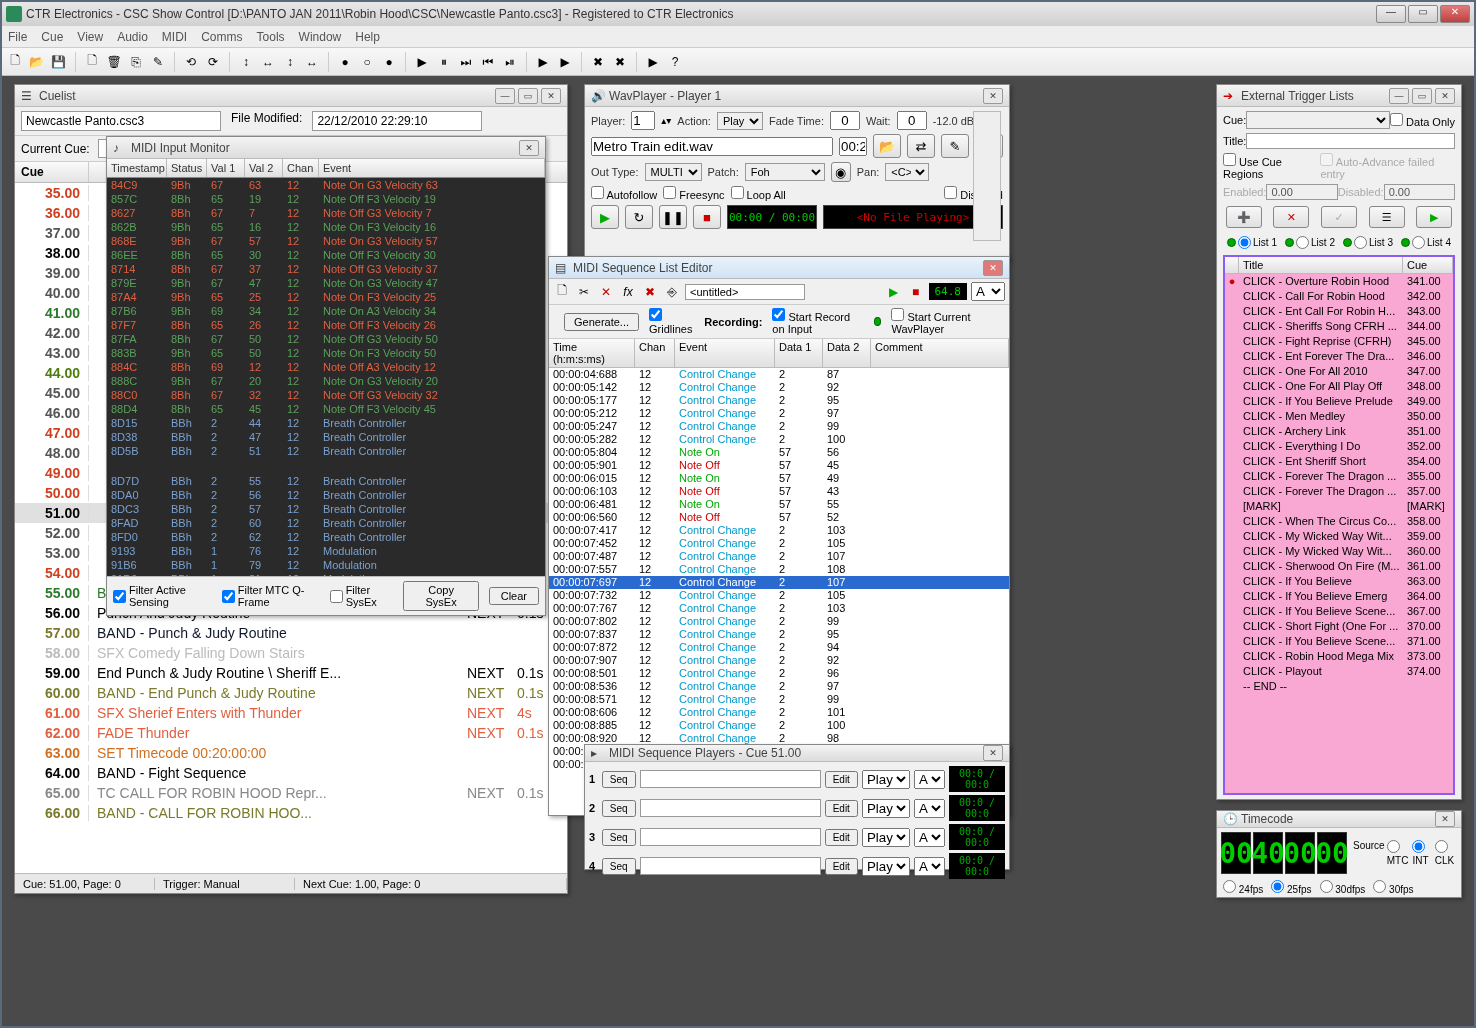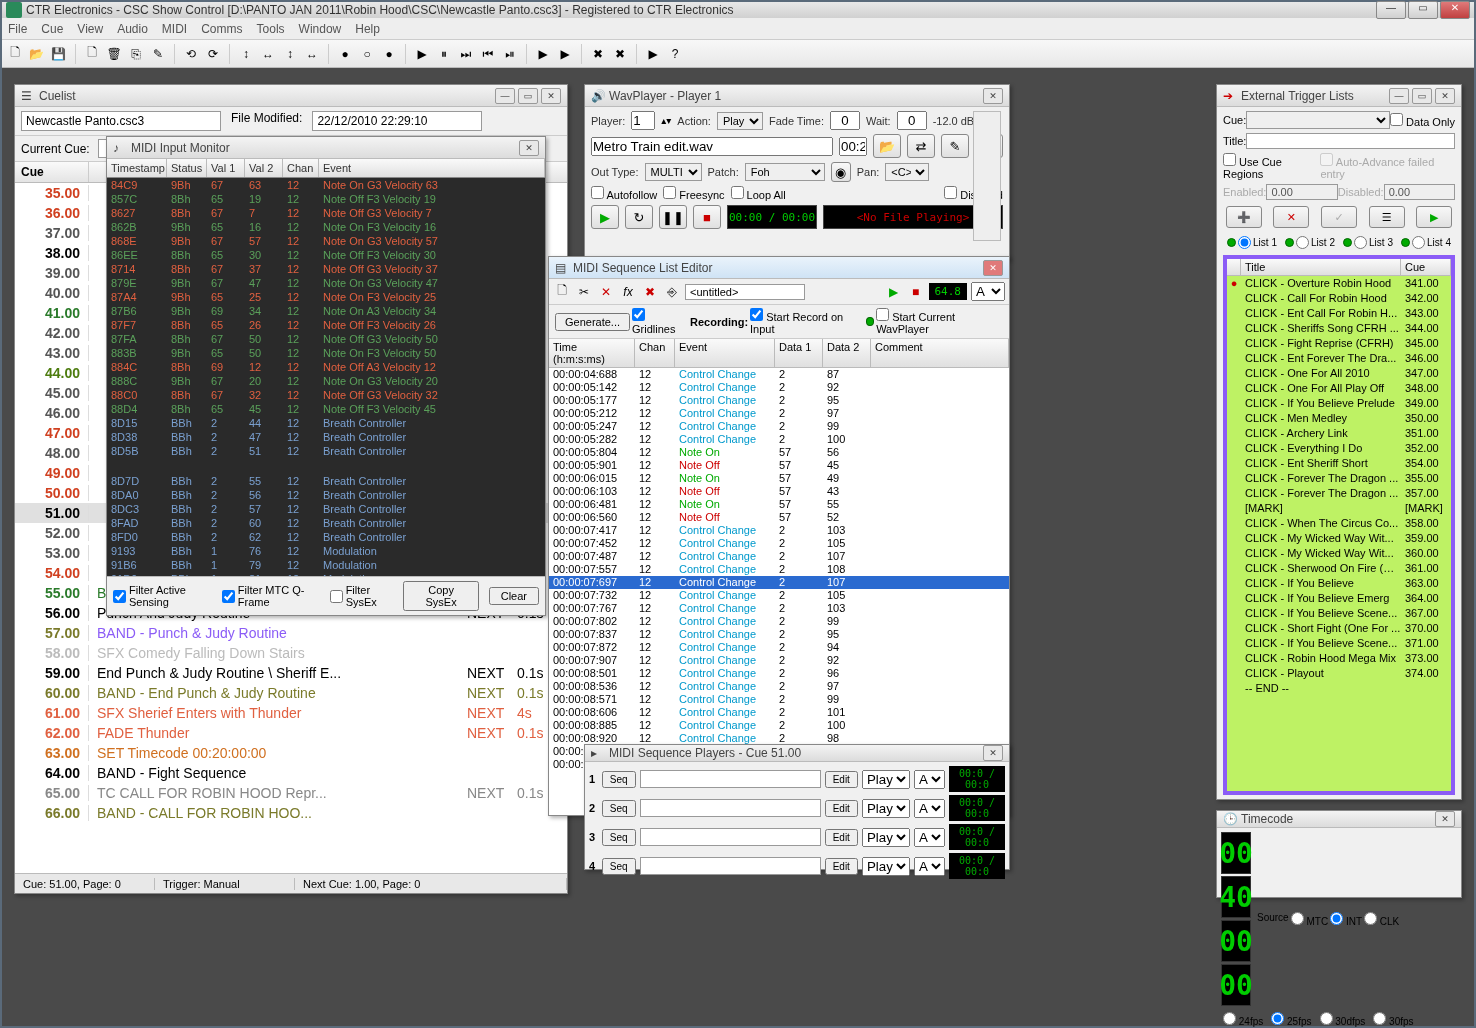--- a/index.html
+++ b/index.html
@@ -1,18 +1,18 @@
 <!DOCTYPE html>
 <html><head>
 <meta charset="utf-8">
 <style>
 * { box-sizing: border-box; margin: 0; padding: 0; font-family: "Segoe UI", Tahoma, sans-serif; }
 body { background: #4a4a4a; width: 1476px; height: 1028px; overflow: hidden; position: relative; }
 .win-frame { position: absolute; top: 0; left: 0; right: 0; bottom: 0; border: 2px solid #5a6a7a; background: #4a4a4a; }
-.titlebar { height: 16px; background: linear-gradient(to bottom, #e8e8e8, #d0d0d0); display: flex; align-items: center; padding: 0 4px; font-size: 12px; color: #333; }
+.titlebar { height: 24px; background: linear-gradient(to bottom, #e8e8e8, #d0d0d0); display: flex; align-items: center; padding: 0 4px; font-size: 12px; color: #333; }
 .titlebar .icon { width: 16px; height: 16px; background: #2a8a5a; margin-right: 4px; border-radius: 2px; }
 .titlebar .title { flex: 1; }
 .win-controls { display: flex; gap: 2px; }
 .win-btn { width: 30px; height: 18px; background: linear-gradient(to bottom,#f0f0f0,#d0d0d0); border: 1px solid #888; border-radius: 2px; font-size: 10px; text-align: center; cursor: pointer; }
 .win-btn.close { background: linear-gradient(to bottom,#e07a7a,#c04040); color: #fff; }
 .menubar { height: 22px; background: #eee; display: flex; align-items: center; padding: 0 6px; gap: 14px; font-size: 12px; color: #555; border-bottom: 1px solid #ccc; }
 .menubar span { cursor: pointer; }
 .toolbar { height: 28px; background: linear-gradient(to bottom,#f8f8f8,#e8e8e8); display: flex; align-items: center; padding: 0 4px; gap: 4px; border-bottom: 1px solid #bbb; }
 .tbtn { width: 18px; height: 18px; border: 1px solid transparent; border-radius: 2px; display: inline-flex; align-items: center; justify-content: center; font-size: 12px; cursor: pointer; }
 .tsep { width: 1px; height: 20px; background: #ccc; margin: 0 3px; }
@@ -64,21 +64,21 @@
 .wav-btn { width: 28px; height: 24px; border: 1px solid #888; background: linear-gradient(to bottom,#f8f8f8,#e0e0e0); border-radius: 3px; display: inline-flex; align-items: center; justify-content: center; cursor: pointer; font-size: 13px; }
 .wav-disp { flex:1; height: 24px; background: #000; color: #0c0; font-family: Consolas,monospace; font-size: 11px; display: flex; align-items: center; justify-content: center; border: 1px solid #444; }
 .vslider { position: absolute; right: 8px; top: 26px; width: 28px; height: 130px; background: #eee; border: 1px solid #bbb; }
 
 
 .mseq { top: 178px; left: 540px; width: 462px; height: 560px; }
 .mseq .panel-title { background: linear-gradient(to bottom,#eaf3fb,#cfe3f5); }
 .mseq-tools { padding: 3px 4px; display: flex; align-items: center; gap: 4px; border-bottom: 1px solid #ccc; font-size: 11px; }
 .mseq-tools input { border: 1px solid #999; padding: 1px 4px; font-size: 11px; }
 .mseq-tools .disp { background: #000; color: #0c0; font-family: Consolas,monospace; padding: 2px 6px; }
-.mseq-opts { padding: 3px 6px; display: flex; align-items: center; gap: 2px; font-size: 11px; border-bottom: 1px solid #ccc; }
+.mseq-opts { padding: 3px 15px; display: flex; align-items: center; gap: 10px; font-size: 11px; border-bottom: 1px solid #ccc; }
 .mseq-opts button { padding: 1px 8px; font-size: 11px; }
 .mseq-grid { flex:1; background: #fff; font-size: 11px; overflow: hidden; }
 .ms-head { display: flex; background: linear-gradient(to bottom,#fafafa,#e0e0e0); border-bottom: 1px solid #bbb; }
 .ms-head > div { padding: 2px 4px; border-right: 1px solid #bbb; }
 .ms-row { display: flex; height: 13px; line-height: 13px; }
 .ms-row > div { padding: 0 4px; }
 .ms-row.sel { background: #2a6ad0; color: #fff; }
 .ms-c1{width:86px}.ms-c2{width:40px}.ms-c3{width:100px}.ms-c4{width:48px}.ms-c5{width:48px}.ms-c6{flex:1}
 
 
@@ -92,31 +92,31 @@
 
 
 .ext { top: 6px; right: 6px; width: 246px; height: 716px; }
 .ext-body { padding: 4px 6px; font-size: 11px; display: flex; flex-direction: column; gap: 4px; flex: 1; overflow: hidden; }
 .ext-row { display: flex; align-items: center; gap: 0; }
 .ext-row input,.ext-row select{ border: 1px solid #999; padding: 1px 4px; font-size: 11px; flex:1; }
 .ext-btns { display: flex; gap: 6px; justify-content: space-around; padding: 2px 0; }
 .ext-btns .ebtn { width: 36px; height: 22px; border: 1px solid #888; background: linear-gradient(to bottom,#f8f8f8,#e0e0e0); border-radius: 3px; display: flex; align-items: center; justify-content: center; cursor: pointer; }
 .ext-lists { display: flex; justify-content: space-around; font-size: 10px; padding: 2px 0; }
 .ext-lists label { display: flex; align-items: center; gap: 2px; }
-.ext-grid { flex: 1; background: #bef264; border: 4px solid #8b5cf6; overflow: hidden; }
+.ext-grid { flex: 1; background: #f9a8d4; border: 2px solid #8b5cf6; overflow: hidden; }
 .ex-head { display: flex; background: linear-gradient(to bottom,#fafafa,#e0e0e0); border-bottom: 1px solid #bbb; font-size: 11px; }
 .ex-head > div { padding: 2px 4px; border-right: 1px solid #bbb; }
 .ex-row { display: flex; font-size: 11px; height: 15px; line-height: 15px; }
 .ex-c0{width:14px;text-align:center;color:#c00;}
 .ex-c1{flex:1;padding-left:4px;white-space:nowrap;overflow:hidden;text-overflow:ellipsis}.ex-c2{width:50px;padding-left:4px}
 
 
 .tc { top: 732px; right: 6px; width: 246px; height: 88px; }
 .tc-body { padding: 4px; display: flex; gap: 6px; align-items: center; }
-.tc-digits { display: flex; gap: 2px; flex-direction: column; }
+.tc-digits { display: flex; gap: 2px; }
 .tc-dig { width: 30px; height: 42px; background: #000; color: #0c0; font-family: Consolas,monospace; font-size: 28px; font-weight: bold; display: flex; align-items: center; justify-content: center; border: 1px solid #333; }
 .tc-src { font-size: 10px; display: flex; flex-direction: row; gap: 2px; }
 .tc-fps { display: flex; gap: 8px; font-size: 10px; padding: 2px 6px; }
 
 .dot-g{display:inline-block;width:9px;height:9px;border-radius:50%;background:#0a0;border:1px solid #060}
 </style>
 </head>
 <body>
 
 <div class="win-frame">
@@ -331,21 +331,21 @@
               <div class="dly" style="color:#2a7a2a"></div>
             </div>
             <div class="cl-row">
               <div class="num" style="color:#000;">56.00</div>
               <div class="txt" style="color:#000">Punch And Judy Routine</div>
               <div class="nxt" style="color:#000">NEXT</div>
               <div class="dly" style="color:#000">0.1s</div>
             </div>
             <div class="cl-row">
               <div class="num" style="color:#7a7a2a;">57.00</div>
-              <div class="txt" style="color:#8b5cf6">  BAND - Punch &amp; Judy Routine</div>
+              <div class="txt" style="color:#0f172a">  BAND - Punch &amp; Judy Routine</div>
               <div class="nxt" style="color:#7a7a2a"></div>
               <div class="dly" style="color:#7a7a2a"></div>
             </div>
             <div class="cl-row">
               <div class="num" style="color:#bbb;">58.00</div>
               <div class="txt" style="color:#bbb">SFX Comedy Falling Down Stairs</div>
               <div class="nxt" style="color:#bbb"></div>
               <div class="dly" style="color:#bbb"></div>
             </div>
             <div class="cl-row">

